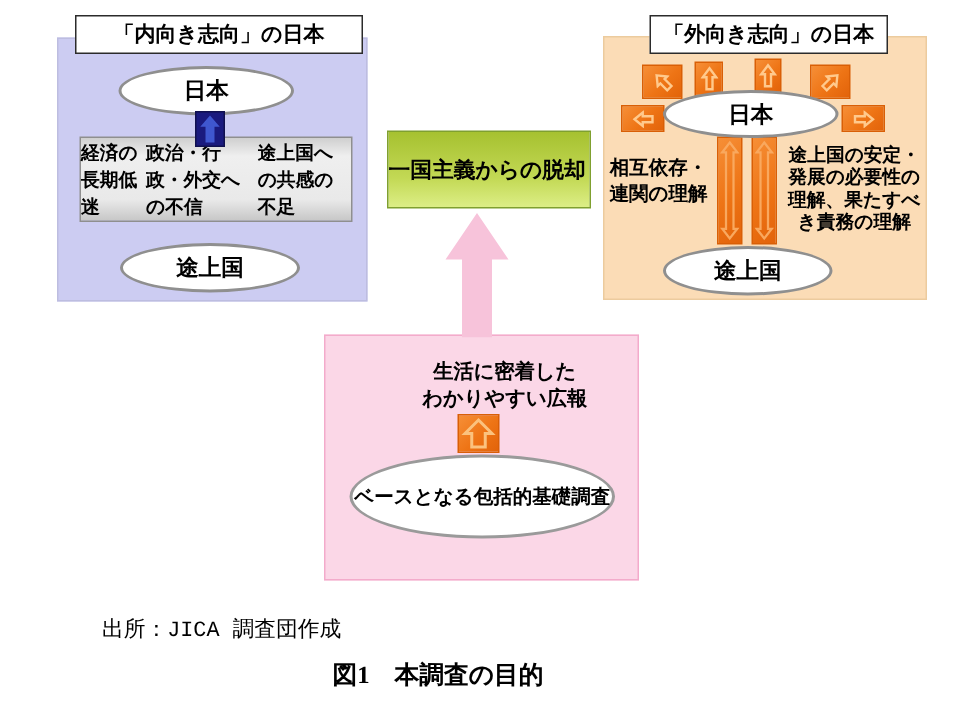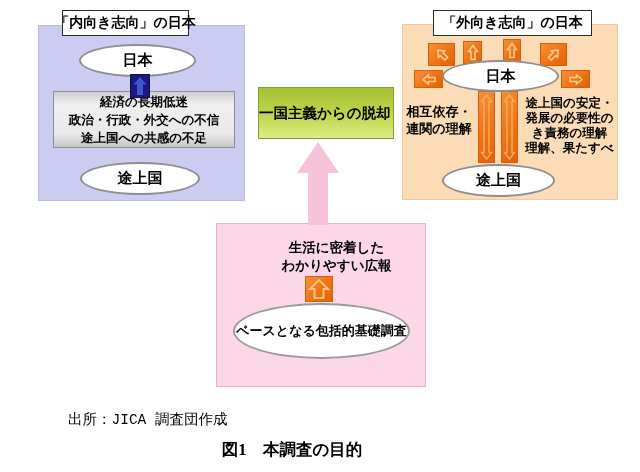--- a/index.html
+++ b/index.html
@@ -7,36 +7,36 @@
   .stage { position:relative; width:640px; height:472px; background:#ffffff; overflow:hidden; }
 
   .panel { position:absolute; z-index:0; }
   .panel-left  { left:38px; top:25px; width:207px; height:176px; background:#ccccf2; border:1px solid #bdbde0; }
   .panel-right { left:402px; top:24px; width:216px; height:176px; background:#fbdcb6; border:1px solid #eccb9e; }
   .panel-pink  { left:216px; top:223px; width:210px; height:164px; background:#fbd7e7; border:1px solid #f3abcb; }
 
   .titlebox { position:absolute; z-index:3; background:#ffffff; border:1px solid #2b2b2b;
               display:flex; align-items:center; justify-content:center;
               font-weight:bold; font-size:14px; color:#000; white-space:nowrap; }
-  .title-left  { left:62px;  top:10px; width:127px; height:26px;text-align:right; }
+  .title-left  { left:50px;  top:10px; width:192px; height:26px;text-align:right; }
   .title-right { left:433px; top:10px; width:159px; height:26px; }
 
   .ellipse { position:absolute; z-index:2; background:#ffffff; border:2px solid #8f8f8f; border-radius:50%;
              display:flex; align-items:center; justify-content:center;
              font-weight:bold; color:#000; white-space:nowrap; }
   .el-japan-left  { left:79px;  top:44px;  width:117px; height:33px; font-size:15px; }
   .el-dev-left    { left:80px;  top:162px; width:120px; height:33px; font-size:15px; }
   .el-japan-right { left:442px; top:60px;  width:117px; height:32px; font-size:15px; }
   .el-dev-right   { left:442px; top:164px; width:113px; height:33px; font-size:15px; }
   .el-base        { left:233px; top:303px; width:177px; height:56px; font-size:13px; border-color:#9a9a9a; }
 
   .graybox { position:absolute; z-index:1; left:53px; top:91px; width:182px; height:57px;
              background:linear-gradient(180deg,#cfcfcf 0%,#efefef 22%,#e9e9e9 75%,#c7c7c7 100%);
              border:1px solid #8f8f8f;
-             display:flex; flex-direction:column; align-items:center; justify-content:center;
+             display:flex; align-items:center; justify-content:center;
              font-weight:bold; font-size:12.5px; line-height:18px; color:#000; text-align:left; }
 
   .goalbox { position:absolute; z-index:2; left:258px; top:87px; width:136px; height:52px;
              background:linear-gradient(180deg,#a6c130 0%,#c3d955 62%,#dcee86 100%);
              border:1px solid #7fa02f;
              display:flex; align-items:center; 
              font-weight:bold; font-size:14.5px; color:#000; white-space:nowrap; }
 
   .note { position:absolute; z-index:2; font-weight:bold; color:#000; text-align:center; }
   .note-left  { left:403px; top:103px; width:72px; font-size:13px;  line-height:17px; }
@@ -152,22 +152,22 @@
       </svg>
   </div>
 
   <div class="note note-left">
     <div>相互依存・</div>
     <div>連関の理解</div>
   </div>
   <div class="note note-right">
     <div>途上国の安定・</div>
     <div>発展の必要性の</div>
+    <div>理解、果たすべ</div>
     <div>き責務の理解</div>
-    <div>理解、果たすべ</div>
   </div>
 
   <div class="ellipse el-dev-right">
     <span>途上国</span>
   </div>
 
   <div class="goalbox">
     <span>一国主義からの脱却</span>
   </div>
 

